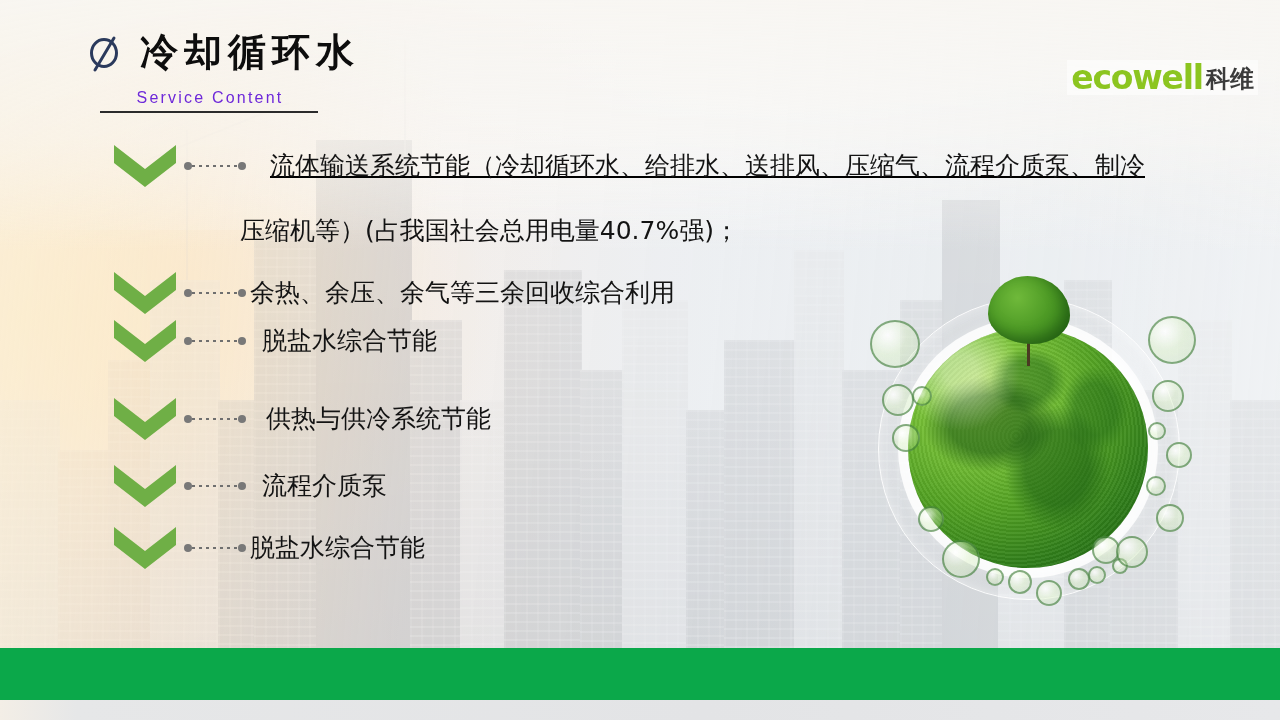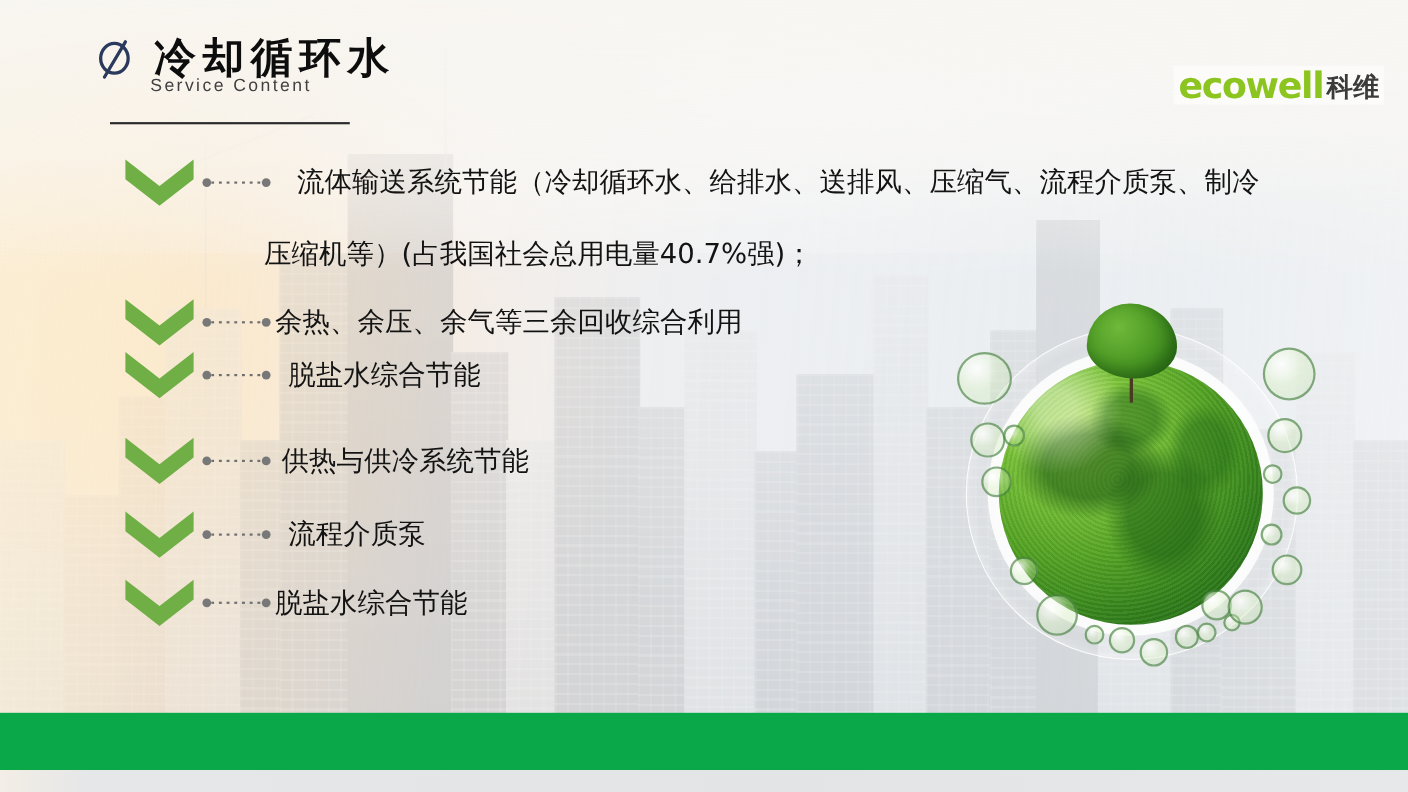--- a/index.html
+++ b/index.html
@@ -121,26 +121,26 @@
     font-size: 38px;
     font-weight: bold;
     color: #0d0d0d;
     letter-spacing: 6px;
     line-height: 1;
     white-space: nowrap;
     font-family: "DejaVu Sans", "Liberation Sans", sans-serif;
   }
   .title-en {
     position: absolute;
-    left: 100px; top: 70px;
+    left: 100px; top: 89px;
     width: 220px;
     text-align: center;
     font-size: 16px;
     letter-spacing: 2.2px;
-    color: #404040;
+    color: #6d28d9;
     white-space: nowrap;
   }
   .title-rule {
     position: absolute;
     left: 100px; top: 111px;
     width: 218px; height: 2px;
     background: #2b2b2b;
   }
 
   
@@ -351,21 +351,21 @@
   <div class="title-en">Service Content</div>
   <div class="title-rule"></div>
 
   <div class="logo">
     <span class="logo-eco">ecowell</span>
     <span class="logo-cn">科维</span>
   </div>
 
   <div class="bullets">
 
-    <div class="bullet" style="left:112px; top:143px;">
+    <div class="bullet" style="left:112px; top:143px;text-decoration:underline;">
       <svg class="chev" viewBox="0 0 66 46">
         <path d="M2 2 L2 20 L33 44 L64 20 L64 2 L33 26 Z" fill="#6FAF46"></path>
       </svg>
       <span class="connector">
         <span class="dot left"></span>
           <span class="dash"></span>
           <span class="dot right"></span>
       </span>
       <span class="btext" style="margin-left:20px;">流体输送系统节能（冷却循环水、给排水、送排风、压缩气、流程介质泵、制冷</span>
     </div>
@@ -397,21 +397,21 @@
 
     <div class="bullet" style="left:112px; top:396px;">
       <svg class="chev" viewBox="0 0 66 46">
         <path d="M2 2 L2 20 L33 44 L64 20 L64 2 L33 26 Z" fill="#6FAF46"></path>
       </svg>
       <span class="connector">
         <span class="dot left"></span>
           <span class="dash"></span>
           <span class="dot right"></span>
       </span>
-      <span class="btext" style="margin-left:6px;">供热与供冷系统节能</span>
+      <span class="btext" style="margin-left:16px;">供热与供冷系统节能</span>
     </div>
 
     <div class="bullet" style="left:112px; top:463px;">
       <svg class="chev" viewBox="0 0 66 46">
         <path d="M2 2 L2 20 L33 44 L64 20 L64 2 L33 26 Z" fill="#6FAF46"></path>
       </svg>
       <span class="connector">
         <span class="dot left"></span>
           <span class="dash"></span>
           <span class="dot right"></span>

